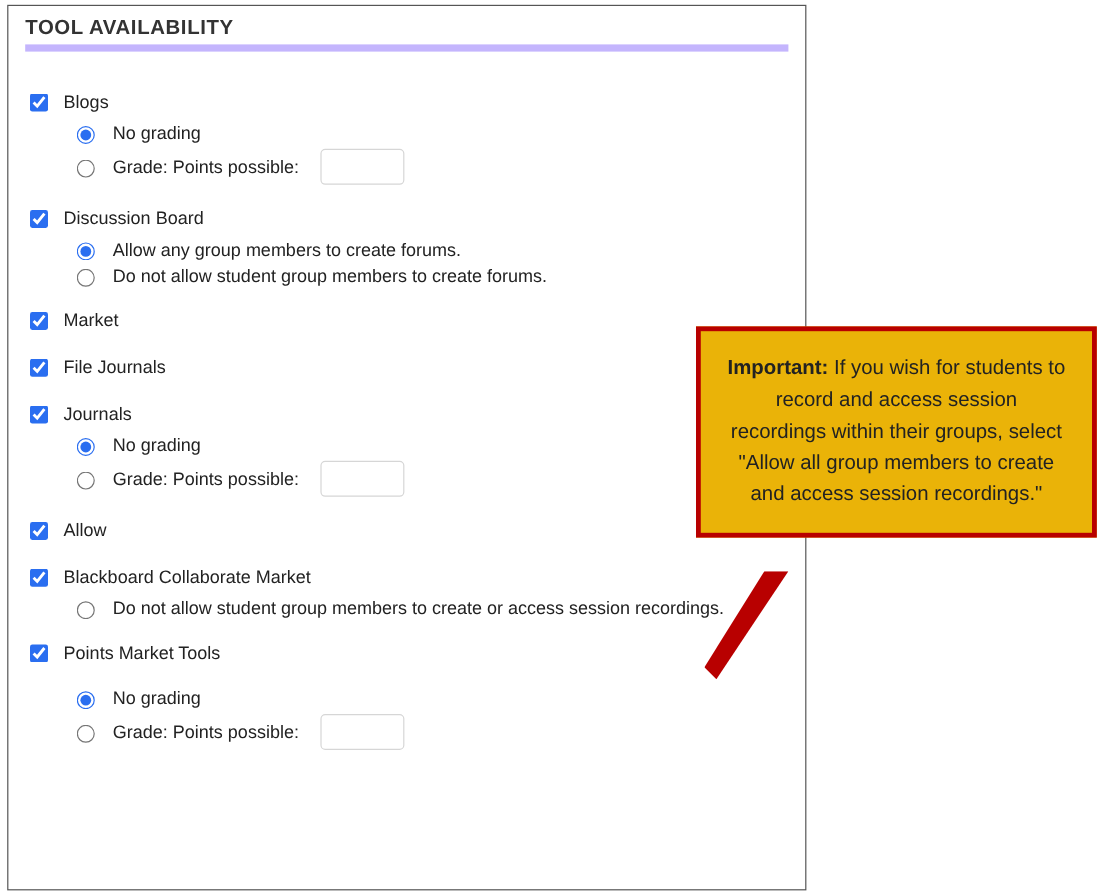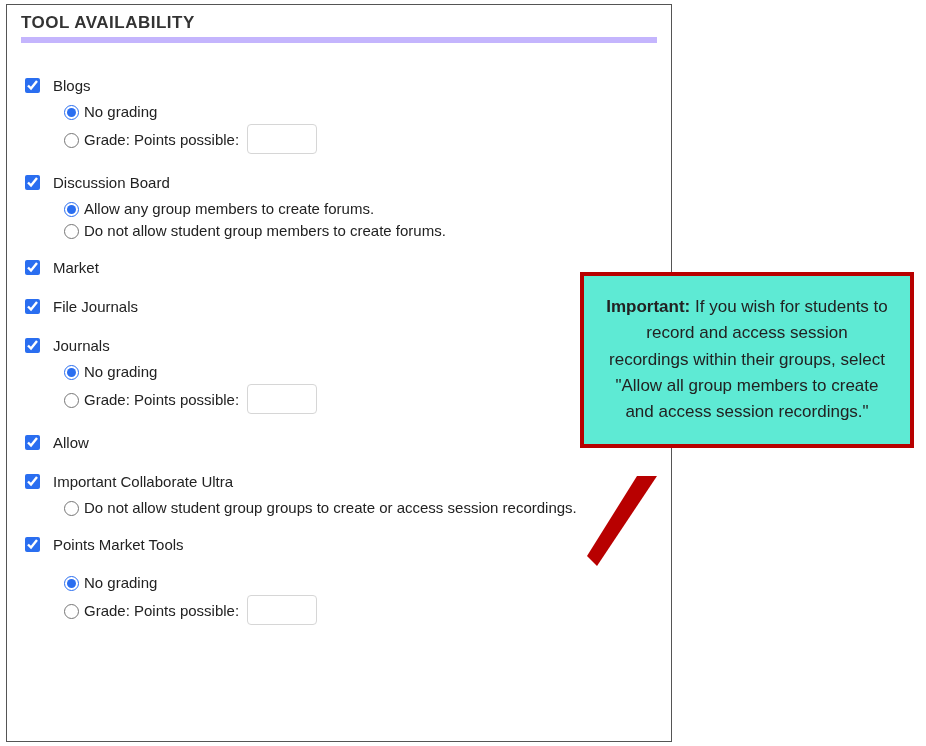--- a/index.html
+++ b/index.html
@@ -36,21 +36,21 @@
   }
   .tool-row {
     display: flex;
     align-items: center;
     gap: 10px;
     margin-bottom: 6px;
   }
   .sub-row {
     display: flex;
     align-items: center;
-    gap: 2px;
+    gap: 12px;
     margin-left: 38px;
     margin-bottom: 4px;
   }
   .group {
     margin-bottom: 18px;
   }
   input[type="checkbox"] {
     width: 15px;
     height: 15px;
     accent-color: #2a6ef0;
@@ -79,21 +79,21 @@
     padding: 1px;
     width: 22px;
     height: 22px;
   }
   .callout {
     position: absolute;
     left: 580px;
     top: 272px;
     width: 334px;
     border: 4px solid #b80000;
-    background: #5eead4;
+    background: #eab308;
     padding: 18px 22px;
     font-size: 17px;
     line-height: 1.55;
     text-align: center;
   }
   .callout-tail {
     position: absolute;
     left: 587px;
     top: 476px;
     width: 70px;
@@ -172,25 +172,25 @@
   <div class="group">
     <div class="tool-row">
       <input type="checkbox" checked="" style="">
       <span>Allow</span>
     </div>
   </div>
 
   <div class="group">
     <div class="tool-row">
       <input type="checkbox" checked="" style="">
-      <span>Important Collaborate Ultra</span>
+      <span>Blackboard Collaborate Market</span>
     </div>
     <div class="sub-row">
       <input type="radio" name="collab" style="">
-      <span>Do not allow student group groups to create or access session recordings.</span>
+      <span>Do not allow student group members to create or access session recordings.</span>
     </div>
   </div>
 
   <div class="group">
     <div class="tool-row">
       <input type="checkbox" checked="" style="">
       <span>Points Market Tools</span>
     </div>
   </div>
 

